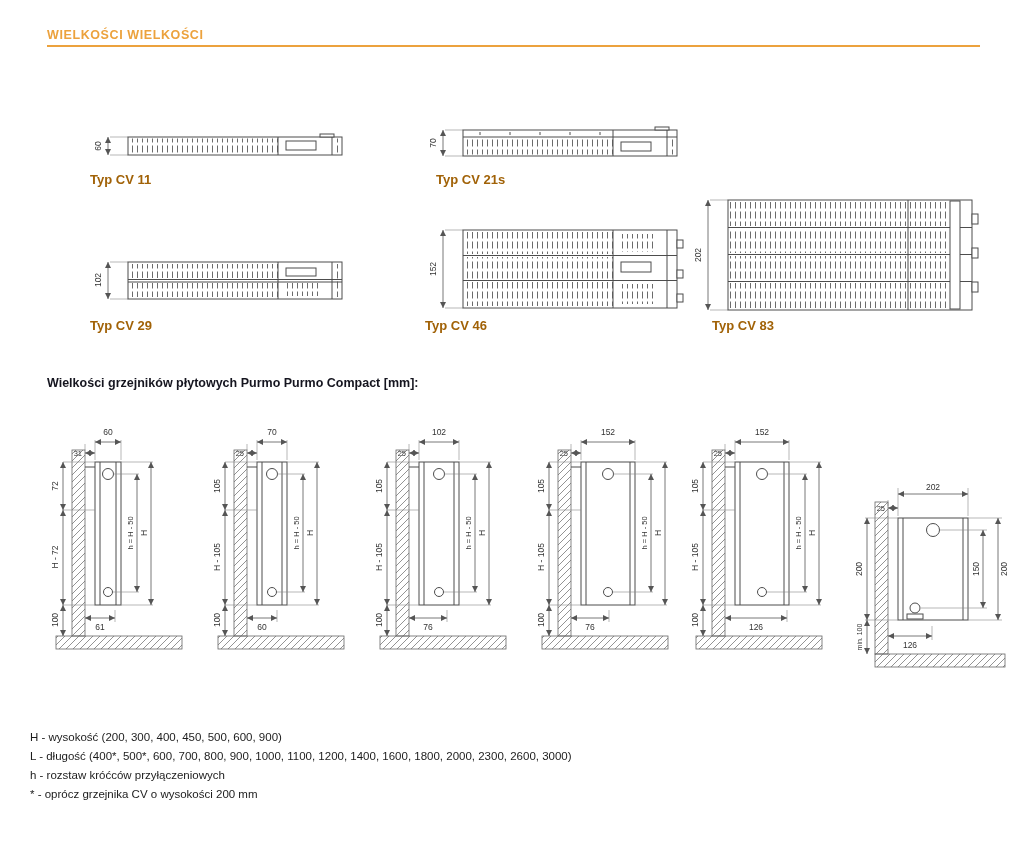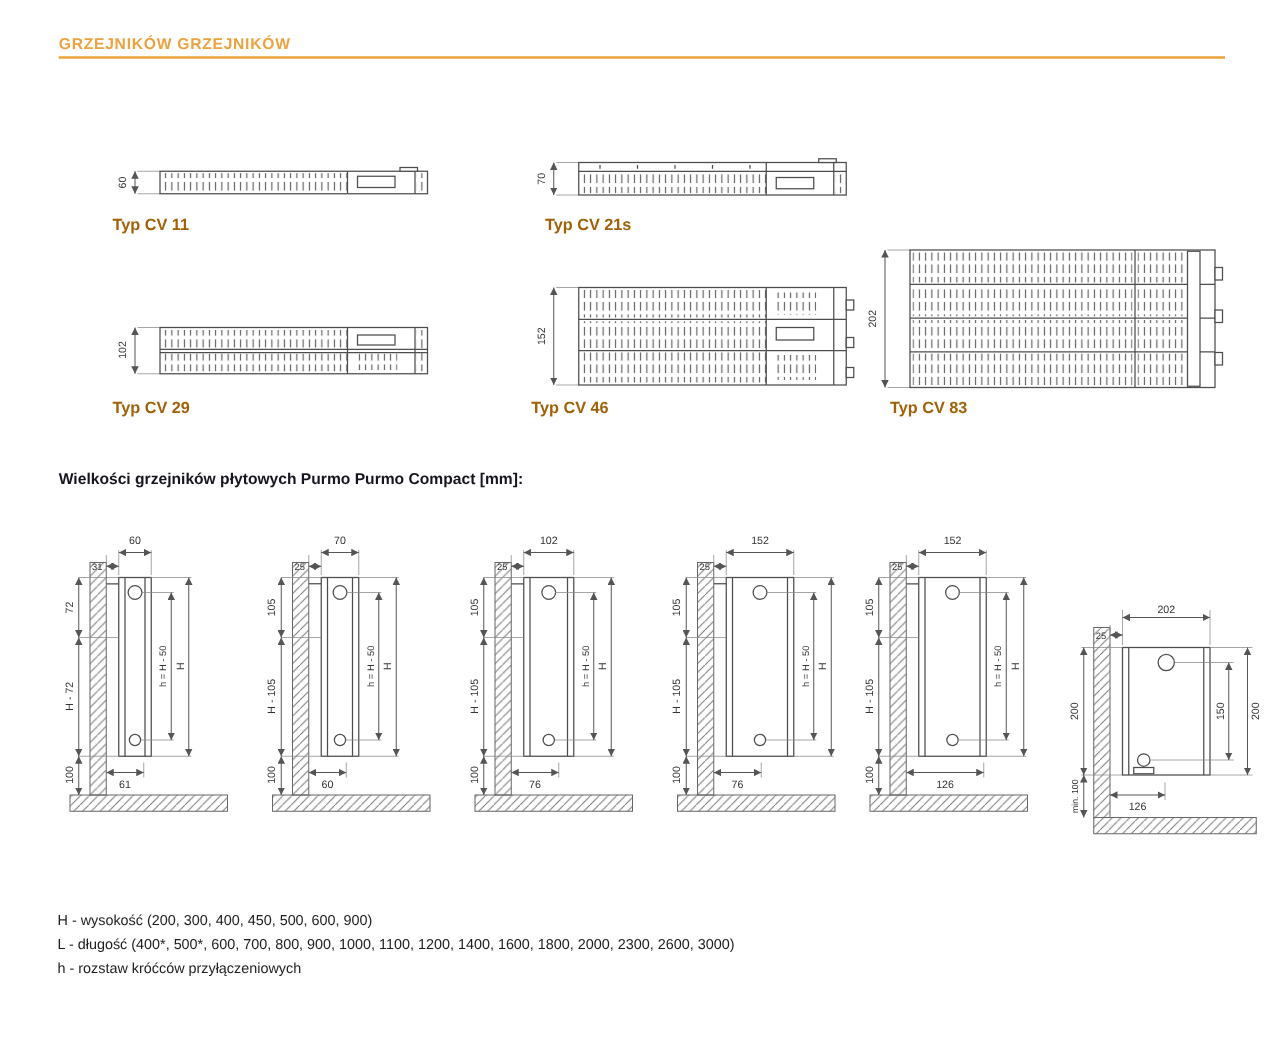--- a/index.html
+++ b/index.html
@@ -32,21 +32,21 @@
       </pattern>
       <pattern id="hatch" width="7" height="7" patternUnits="userSpaceOnUse">
         <line x1="0" y1="7" x2="7" y2="0" stroke="#777" stroke-width="0.8"></line>
       </pattern>
       <marker id="da" viewBox="0 0 10 10" refX="10" refY="5" markerWidth="6" markerHeight="6" orient="auto-start-reverse" markerUnits="userSpaceOnUse">
         <path d="M0,0 L10,5 L0,10 z" fill="#555"></path>
       </marker>
     </defs>
   </svg>
 
-  <div class="abs page-title" style="left:47px;top:28px">GRZEJNIKÓW GRZEJNIKÓW</div>
+  <div class="abs page-title" style="left:47px;top:28px">WIELKOŚCI WIELKOŚCI</div>
   <div class="abs rule" style="left:47px;top:45px;width:933px"></div>
 
   <svg class="abs" style="left:70px;top:124px" width="280" height="46">
     <line class="ext" x1="40" y1="13" x2="58" y2="13"></line>
     <line class="ext" x1="40" y1="31" x2="58" y2="31"></line>
     <line class="dim" x1="38" y1="13" x2="38" y2="31" marker-start="url(#da)" marker-end="url(#da)"></line>
     <text class="dt" x="31" y="22" transform="rotate(-90 31 22)" text-anchor="middle">60</text>
     <g>
       <rect class="drf" x="58" y="13" width="214" height="18"></rect>
       <rect x="60" y="14.5" width="148" height="15" fill="url(#fins)"></rect>
@@ -385,19 +385,20 @@
     <line class="ext" x1="123" y1="138" x2="157" y2="138"></line>
     <line class="dim" x1="138" y1="48" x2="138" y2="126" marker-start="url(#da)" marker-end="url(#da)"></line>
     <text class="dt" x="134" y="87" transform="rotate(-90 134 87)" text-anchor="middle">150</text>
     <line class="dim" x1="153" y1="36" x2="153" y2="138" marker-start="url(#da)" marker-end="url(#da)"></line>
     <text class="dt" x="162" y="87" transform="rotate(-90 162 87)" text-anchor="middle">200</text>
     <line class="ext" x1="87" y1="144" x2="87" y2="158"></line>
     <line class="dim" x1="43" y1="154" x2="87" y2="154" marker-start="url(#da)" marker-end="url(#da)"></line>
     <text class="dt" x="65" y="166" text-anchor="middle">126</text>
   </svg>
 
-  <div class="abs" style="left:46px;top:728px">
+  <div class="abs" style="left:30px;top:728px">
     <div class="note">H - wysokość (200, 300, 400, 450, 500, 600, 900)</div>
     <div class="note">L - długość (400*, 500*, 600, 700, 800, 900, 1000, 1100, 1200, 1400, 1600, 1800, 2000, 2300, 2600, 3000)</div>
     <div class="note">h - rozstaw króćców przyłączeniowych</div>
+    <div class="note">* - oprócz grzejnika CV o wysokości 200 mm</div>
   </div>
 
 </div>
 
 </body></html>

